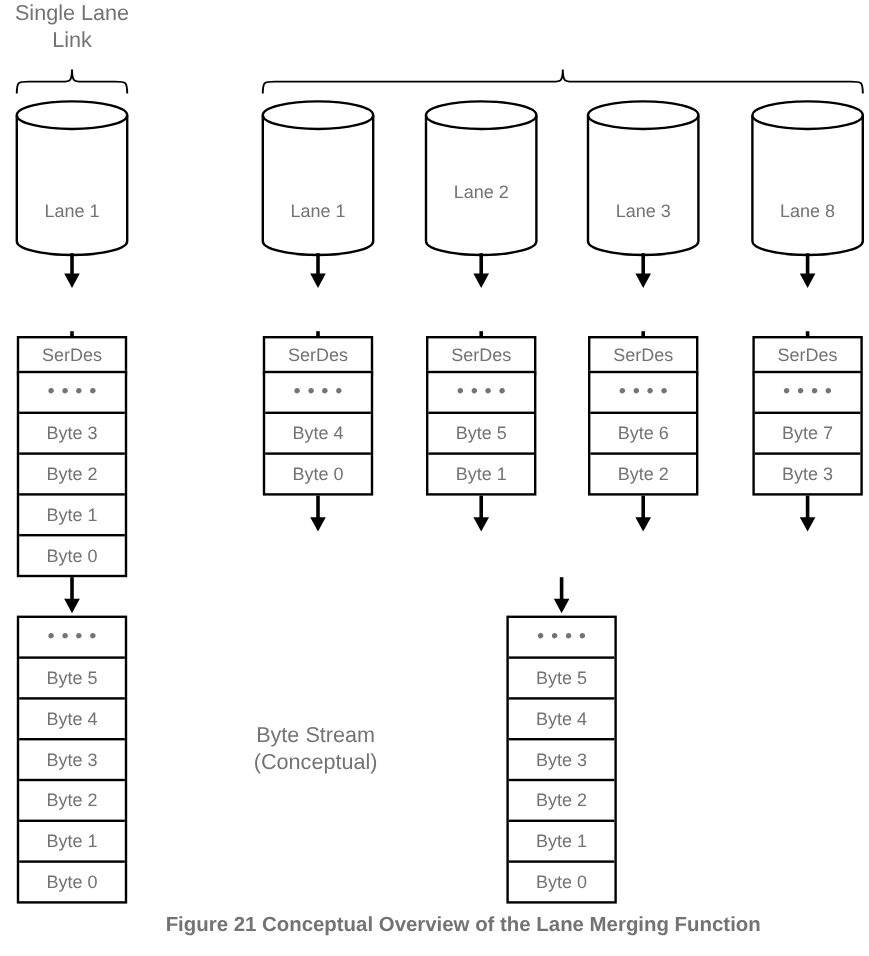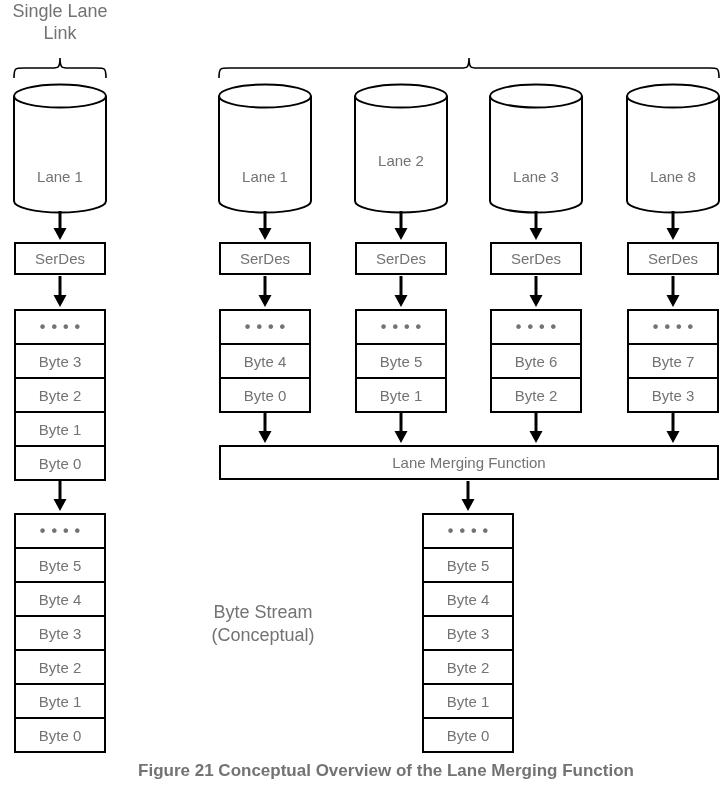--- a/index.html
+++ b/index.html
@@ -18,20 +18,21 @@
   .lane-label { font-size: 15px; }
   .box {
     position: absolute;
     box-sizing: border-box;
     border: 2px solid #000;
     background: #fff;
     display: flex;
     align-items: center;
     justify-content: center;
     font-size: 15px;
+    margin-top: 38px;
   }
   .stack {
     position: absolute;
     width: 92px;
     box-sizing: border-box;
     border: 2px solid #000;
     background: #fff;
   }
   .row {
     height: 32px;
@@ -193,21 +194,20 @@
   <div class="label lane-label" style="left:627px; top:168px; width:92px;">Lane 8</div>
   <div class="box" style="left:627px; top:242px; width:92px; height:33px;">SerDes</div>
   <div class="stack" style="left:627px; top:309px;">
     <div class="row">
         <span class="dots">••••</span>
       </div>
     <div class="row">Byte 7</div>
     <div class="row">Byte 3</div>
   </div>
 
-  <div class="box" style="left:219px; top:445px; width:500px; height:35px;">Lane Merging Function</div>
 
   <div class="stack" style="left:422px; top:513px;">
     <div class="row">
         <span class="dots">••••</span>
       </div>
     <div class="row">Byte 5</div>
     <div class="row">Byte 4</div>
     <div class="row">Byte 3</div>
     <div class="row">Byte 2</div>
     <div class="row">Byte 1</div>

